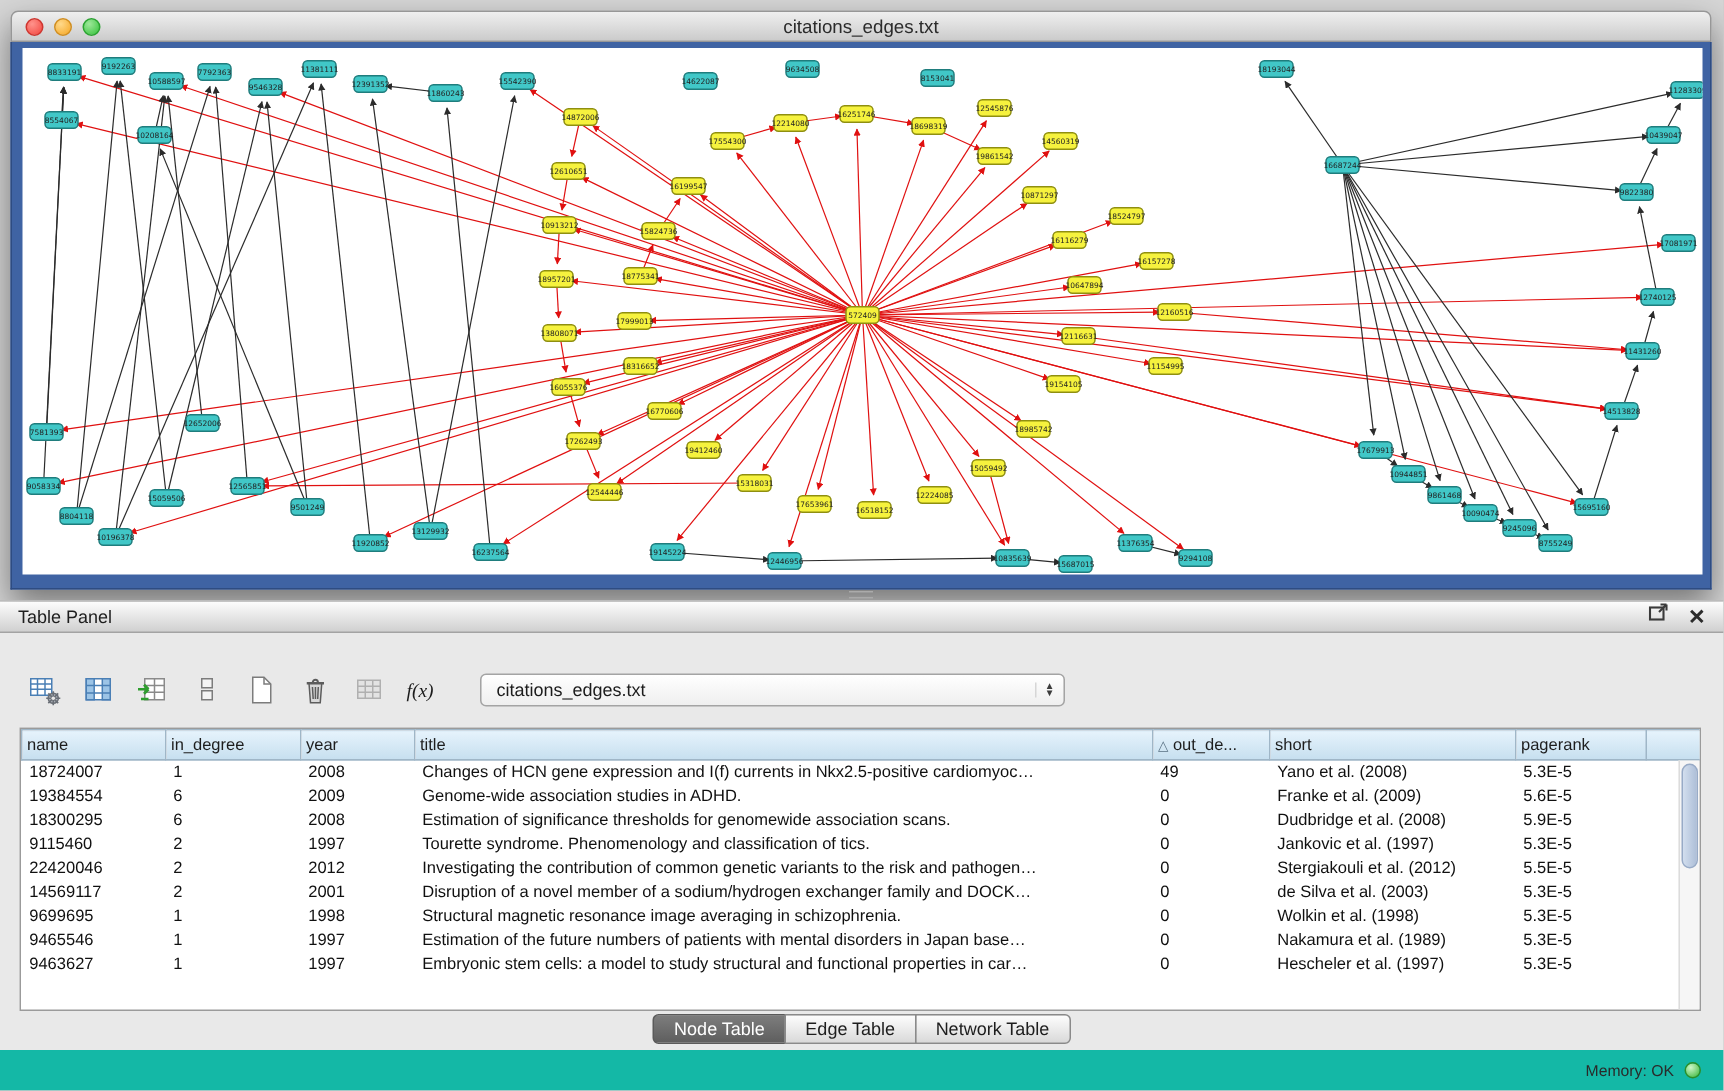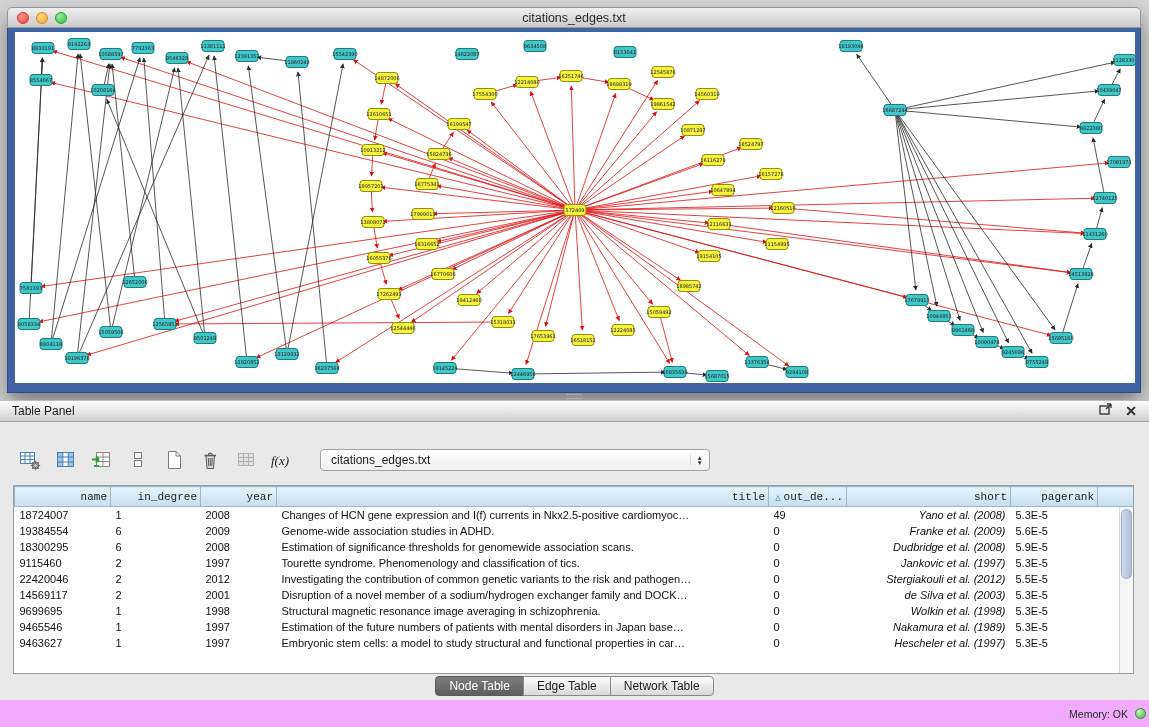--- a/index.html
+++ b/index.html
@@ -38,39 +38,39 @@
   .combo { margin-left:16px; width:390px; height:22px; background:linear-gradient(#ffffff,#efefef);
            border:1px solid #a4a4a4; border-radius:4px; display:flex; align-items:center;
            padding:0 6px 0 10px; font-size:12px; color:#1c1c1c; }
   .combo-arrows { margin-left:auto; display:flex; flex-direction:column; align-items:center; line-height:5px;
                   font-size:6.5px; color:#3c3c3c; padding-left:6px; border-left:1px solid #d6d6d6; }
 
   .table-wrap { position:absolute; top:63px; left:13px; width:1121px; height:189px; background:#fff;
                 border:1px solid #9b9b9b; overflow:hidden; }
   table.data { border-collapse:collapse; table-layout:fixed; width:1121px; font-size:11px; }
   table.data th { height:20px; background:linear-gradient(#e6f3fc,#c6dfef); border:1px solid #9fb6c7;
-                  font-weight:normal; color:#1d1d1d; text-align:right; font-size:11px; padding:0 3px;
-                  overflow:hidden; white-space:nowrap;font-family:Liberation Mono, monospace; }
+                  font-weight:normal; color:#1d1d1d; text-align:left; font-size:11px; padding:0 3px;
+                  overflow:hidden; white-space:nowrap; }
   table.data td { height:16px; padding:0 5px; white-space:nowrap; overflow:hidden; text-overflow:ellipsis;
                   color:#101010; }
-  td.c-center { text-align:right;font-style:italic; }
+  td.c-center { text-align:left; }
   .sort-glyph { font-size:9px; color:#5a7284; margin-right:3px; }
   .vscroll { position:absolute; right:0; top:21px; bottom:0; width:14px; background:#f6f6f6; border-left:1px solid #dcdcdc; }
   .vthumb { margin:2px 1px; height:70px; background:linear-gradient(90deg,#d2deee,#aebfd8); border:1px solid #98abc7; border-radius:6px; }
 
   .tabs { position:absolute; left:0; top:254px; width:100%; display:flex; justify-content:center;align-items:flex-end; }
   .tab { height:20px; padding:0 13px; font-size:12px; display:flex; align-items:center;
          border:1px solid #8a8a8a; background:linear-gradient(#fdfdfd,#d9d9d9); color:#1d1d1d; margin-left:-1px; }
   .tab:first-child { border-radius:4px 0 0 4px; margin-left:0; }
   .tab:last-child { border-radius:0 4px 4px 0; }
   .tab.selected { background:linear-gradient(#7d7d7d,#5e5e5e); color:#fff; border-color:#5a5a5a; }
 
   .status-bar { position:absolute; left:0; bottom:0; width:100%; height:27px; display:flex; align-items:center;
-                justify-content:flex-end; gap:7px; padding-right:3px; font-size:10.5px; color:#2a2a2a;
-                background:#f0abfc; }
+                justify-content:flex-end; gap:7px; padding-right:15px; font-size:10.5px; color:#2a2a2a;
+                background:#14b8a6; }
   .mem-dot { width:11px; height:11px; border-radius:50%; border:1px solid #2a8f2a;
              background:radial-gradient(circle at 35% 30%, #cdf7c9, #35b437); }
 </style>
 </head>
 <body>
 
 <div class="app">
 
   <div class="net-window">
     <div class="titlebar">

